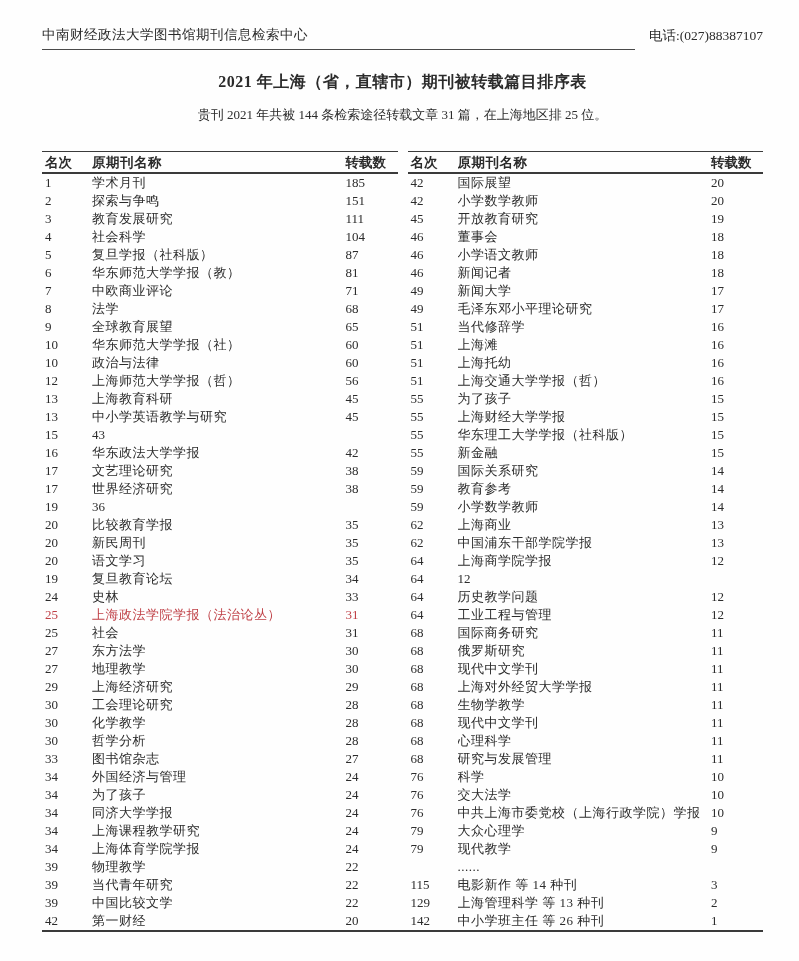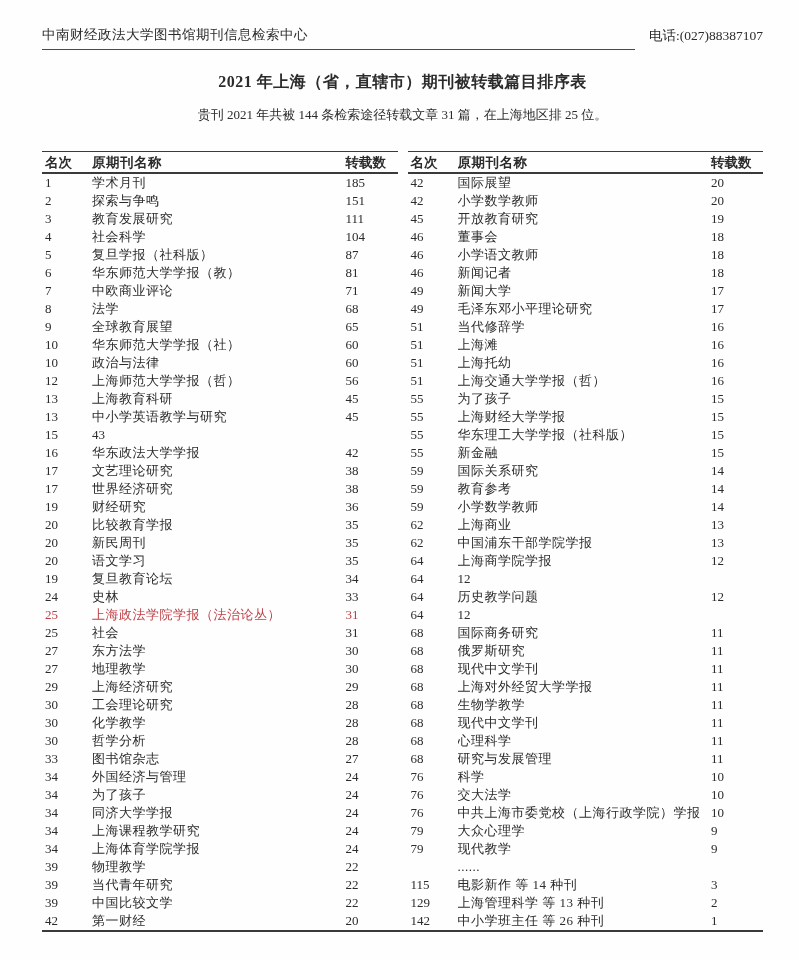--- a/index.html
+++ b/index.html
@@ -169,21 +169,20 @@
           </div>
 
           <div class="trow">
             <span class="c-rank">17</span>
             <span class="c-name">世界经济研究</span>
             <span class="c-count">38</span>
           </div>
 
           <div class="trow">
             <span class="c-rank">19</span>
-            <span class="c-name">财经研究</span>
             <span class="c-count">36</span>
           </div>
 
           <div class="trow">
             <span class="c-rank">20</span>
             <span class="c-name">比较教育学报</span>
             <span class="c-count">35</span>
           </div>
 
           <div class="trow">
@@ -466,20 +465,21 @@
           </div>
 
           <div class="trow">
             <span class="c-rank">64</span>
             <span class="c-name">历史教学问题</span>
             <span class="c-count">12</span>
           </div>
 
           <div class="trow">
             <span class="c-rank">64</span>
+            <span class="c-name">工业工程与管理</span>
             <span class="c-count">12</span>
           </div>
 
           <div class="trow">
             <span class="c-rank">68</span>
             <span class="c-name">国际商务研究</span>
             <span class="c-count">11</span>
           </div>
 
           <div class="trow">

